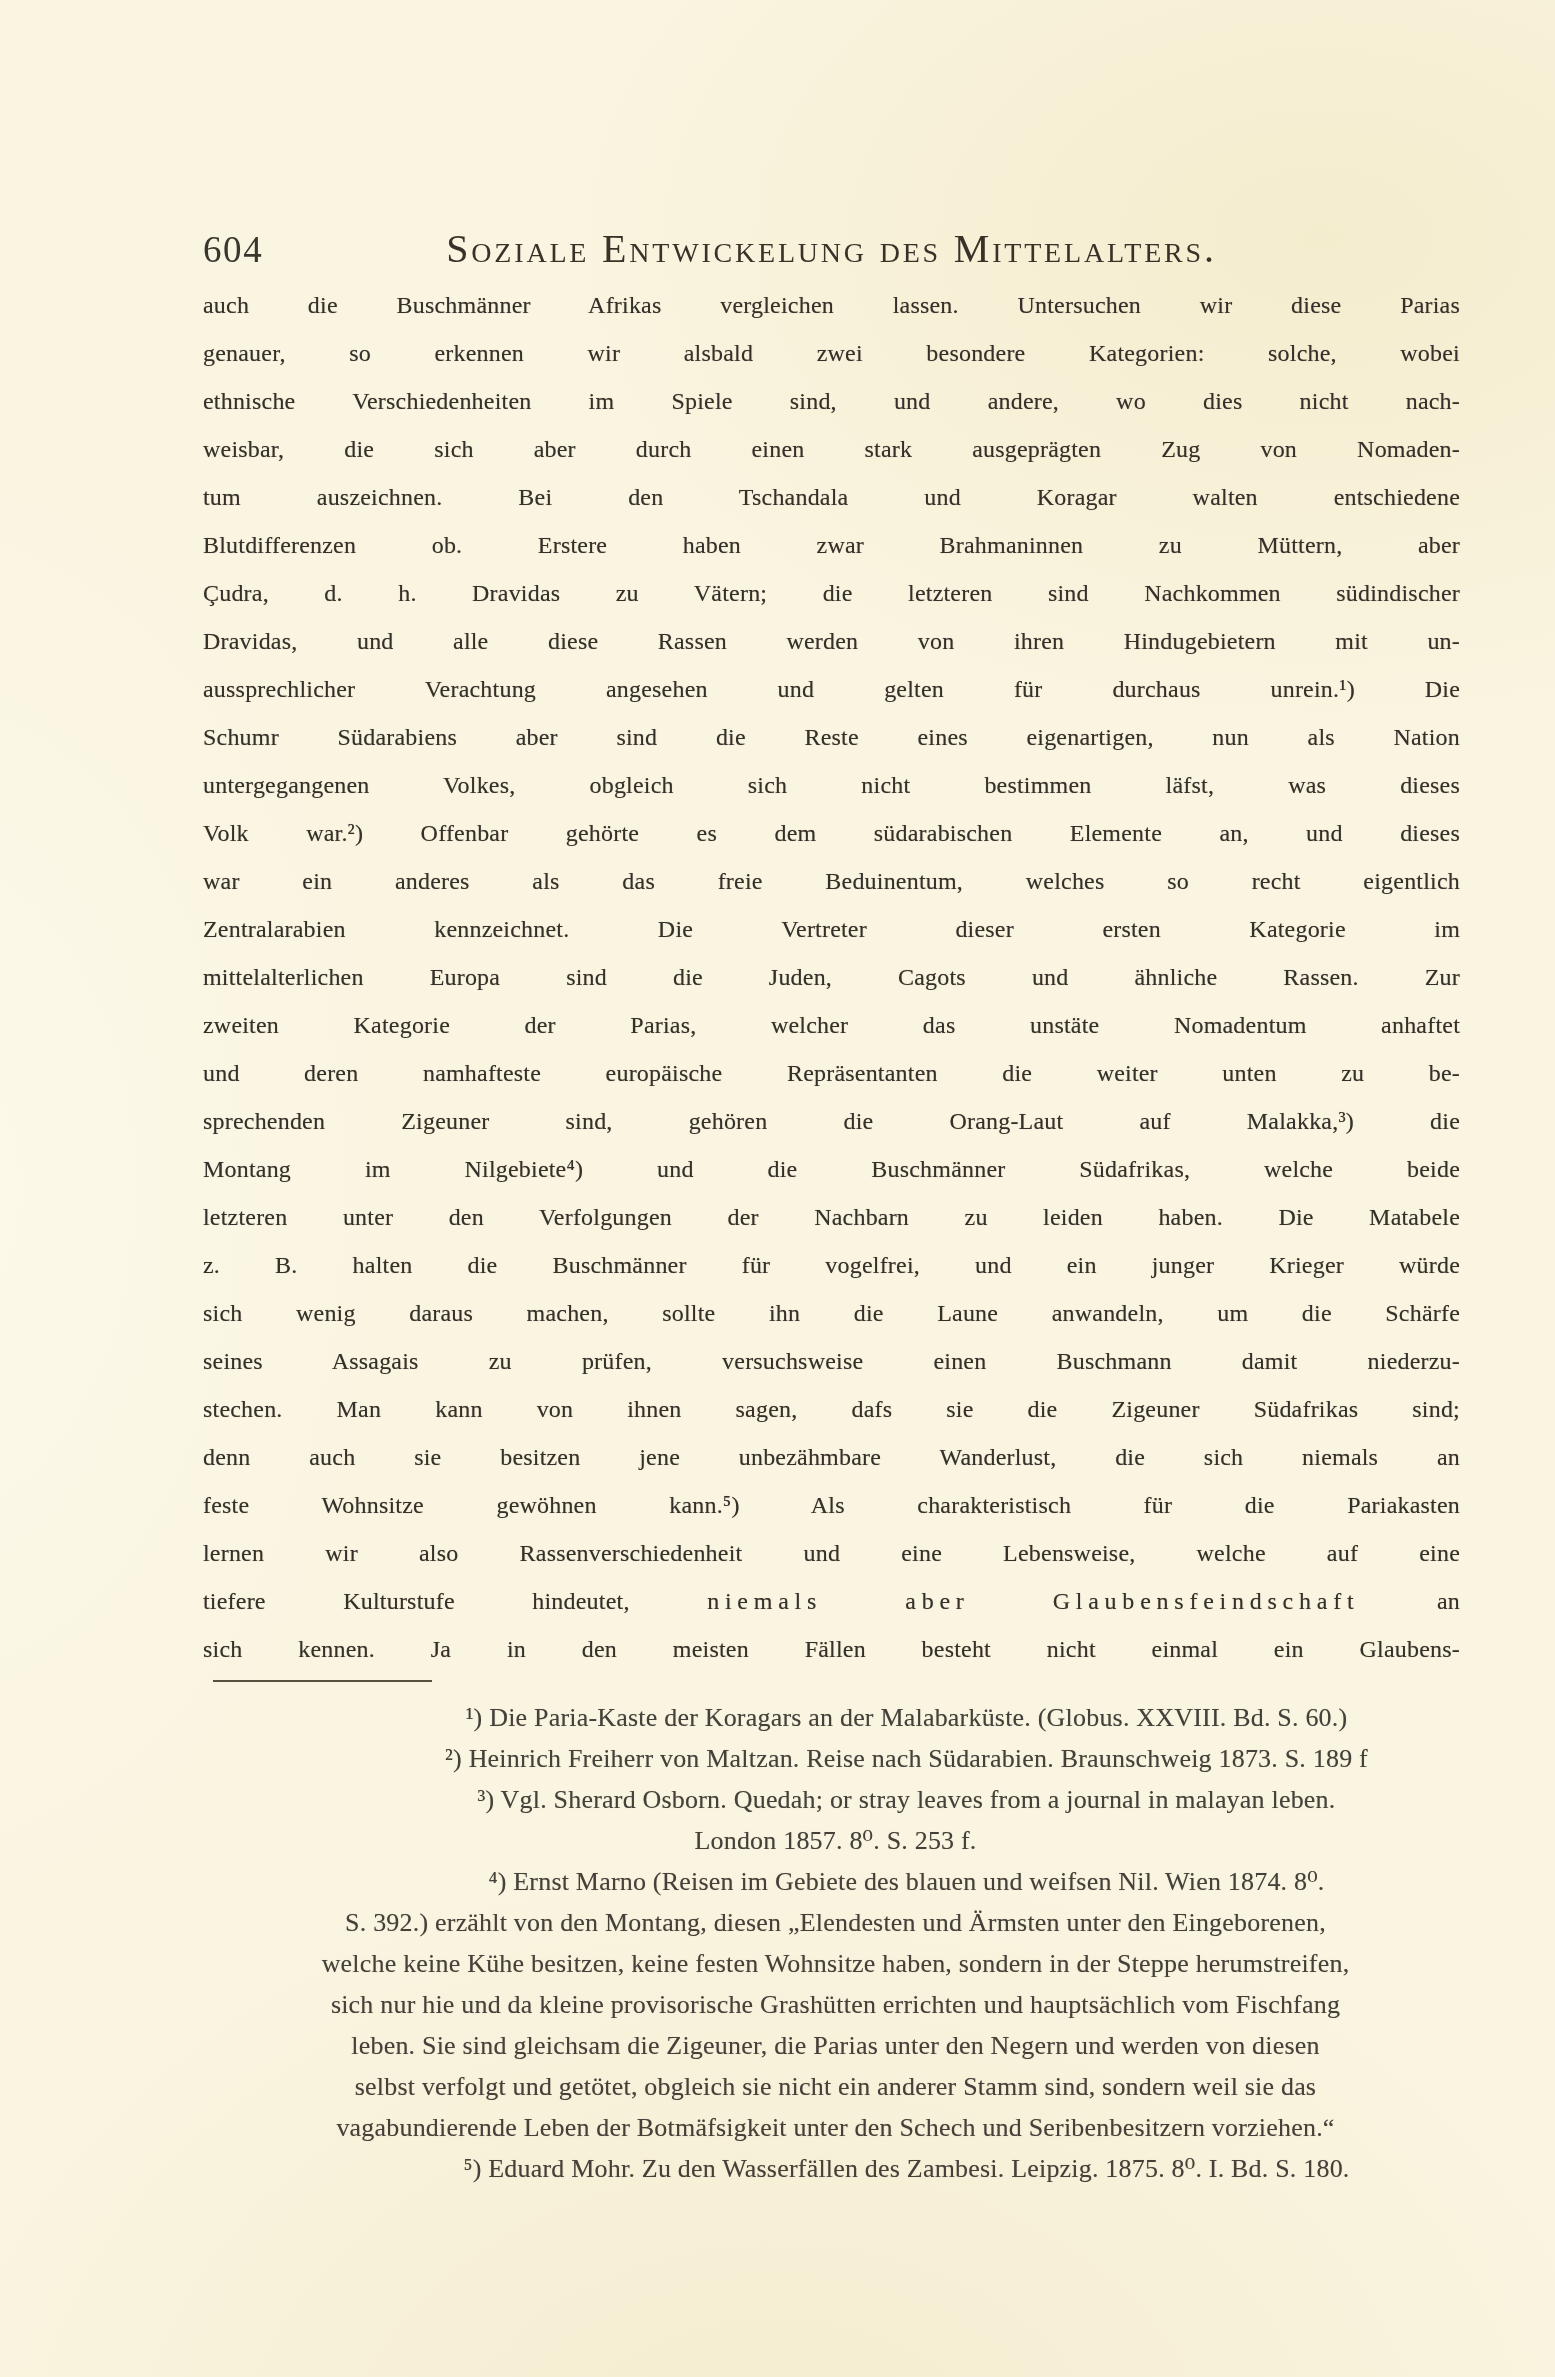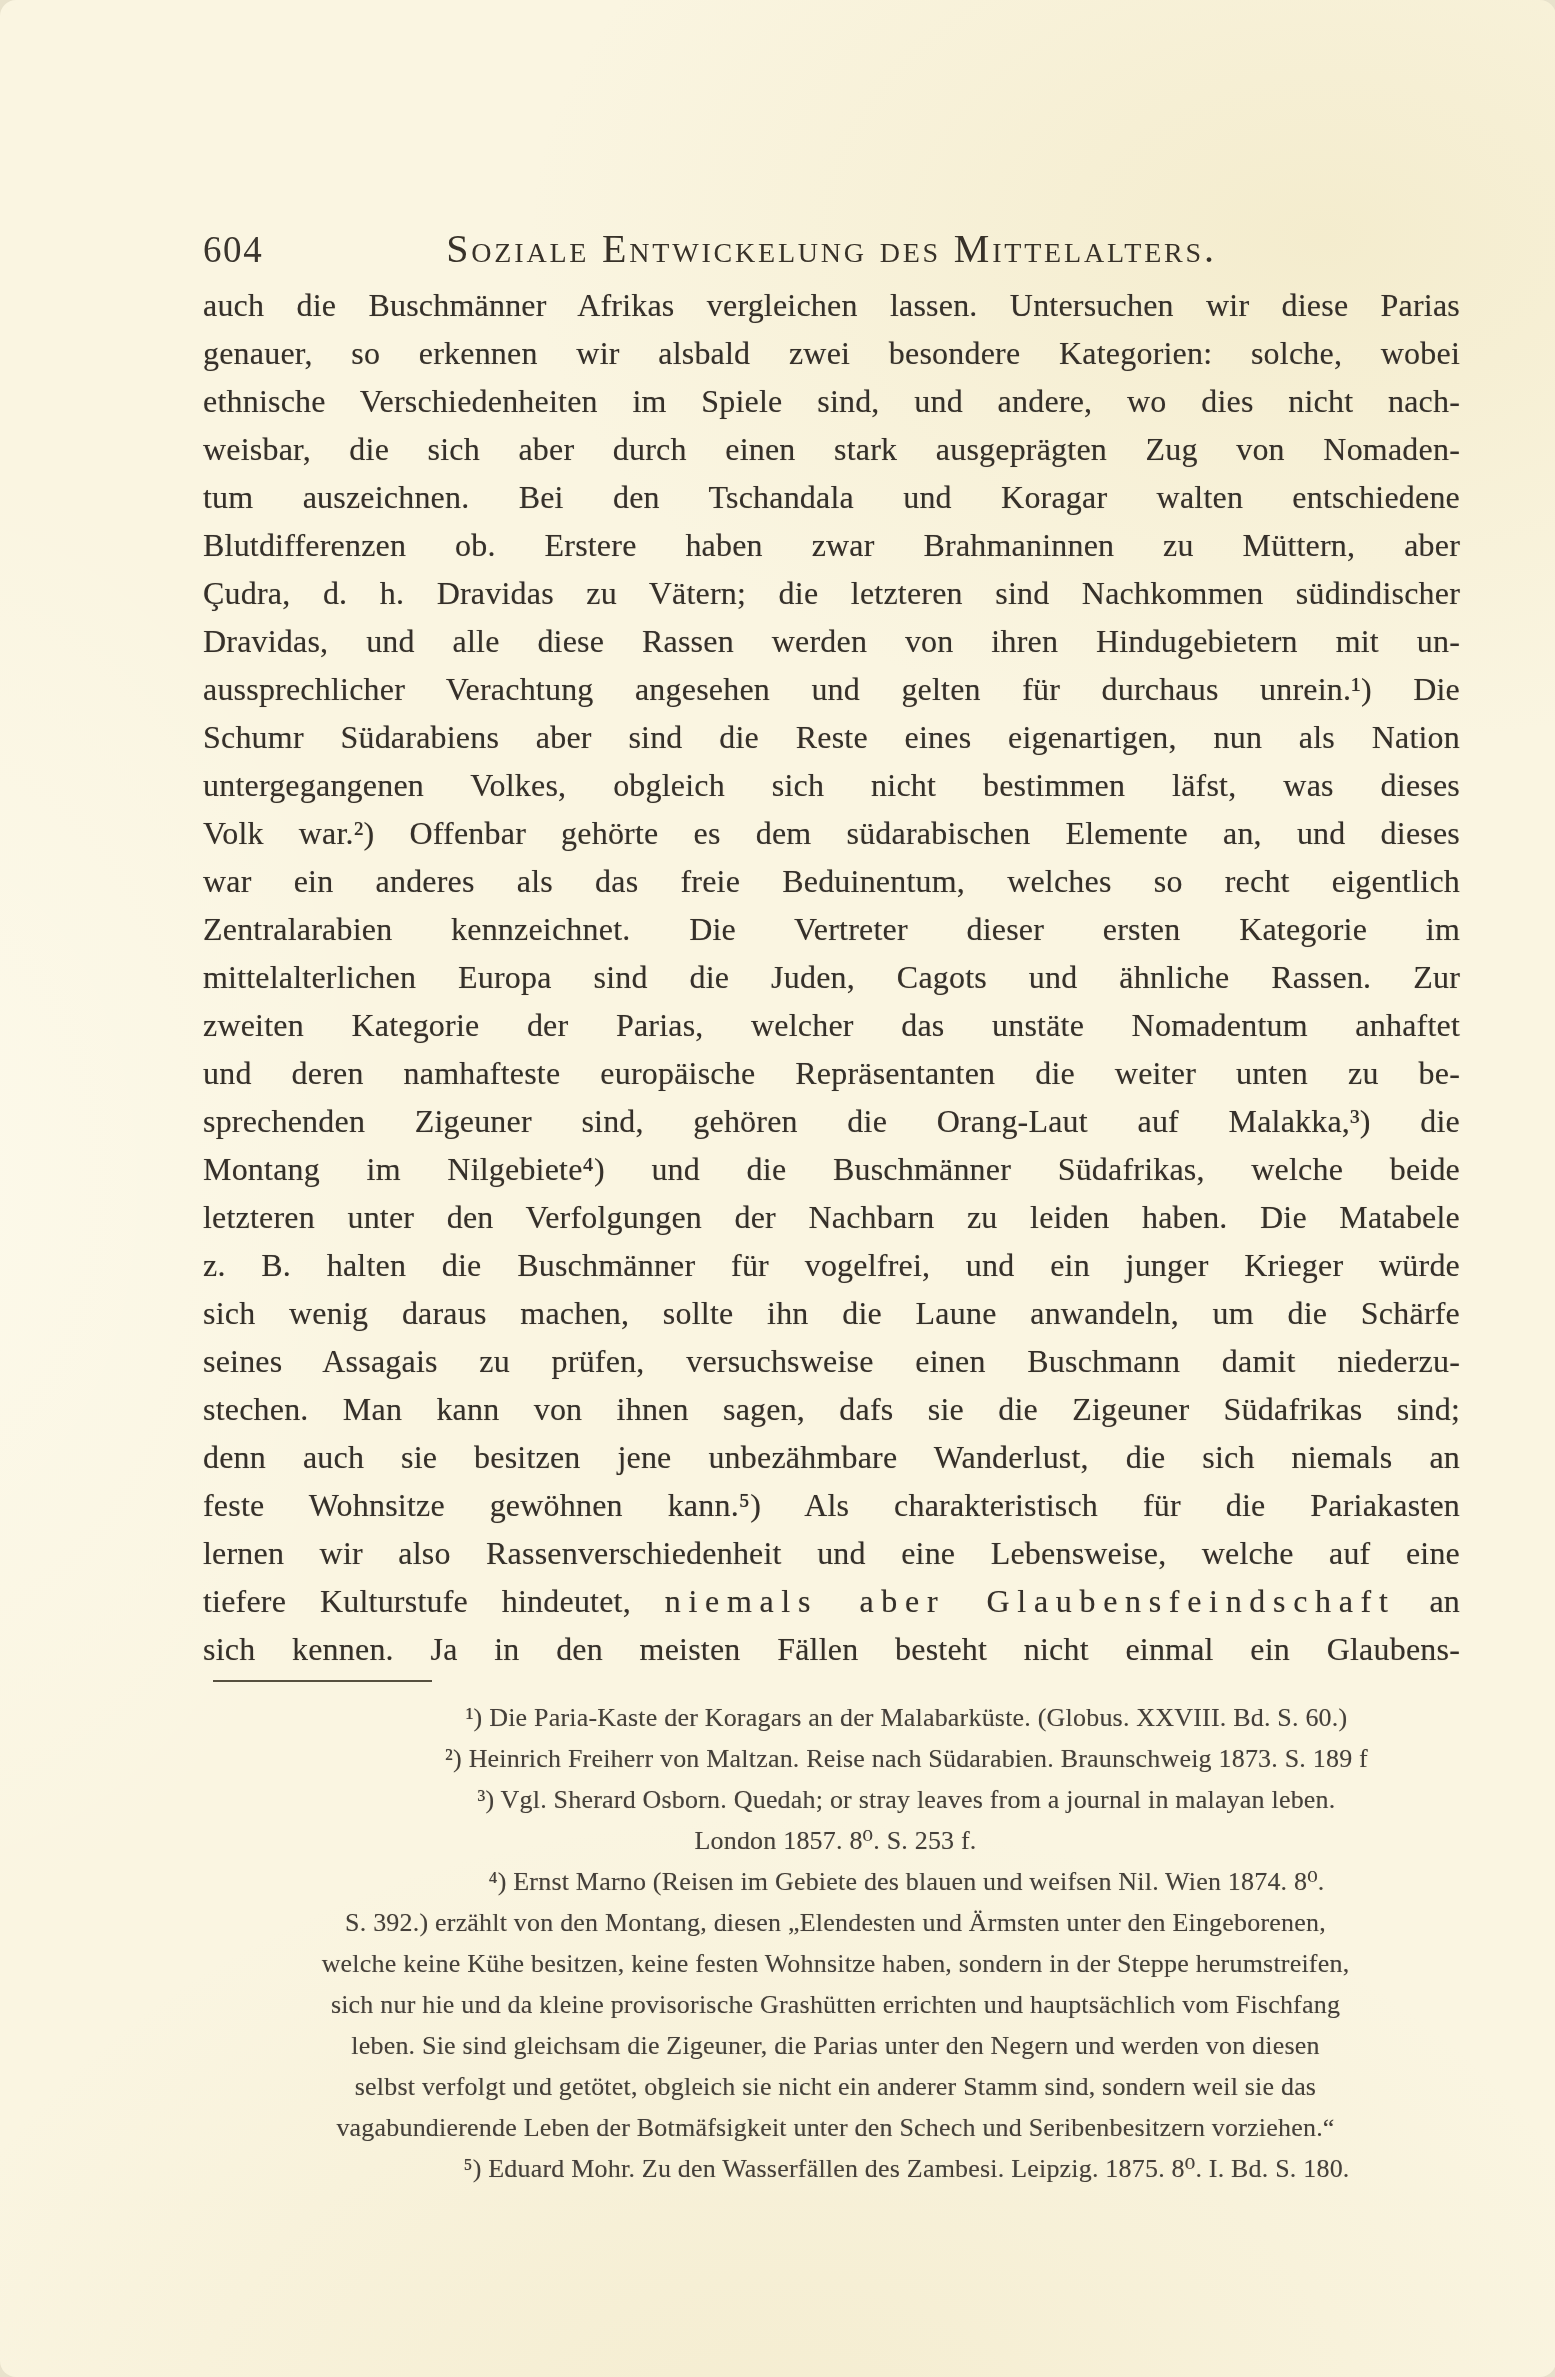--- a/index.html
+++ b/index.html
@@ -12,21 +12,20 @@
     width: 1556px;
     height: 2377px;
     margin: 0 auto;
     overflow: hidden;
     background:
       radial-gradient(ellipse 1136px 730px at 85% 10%, rgba(233,220,170,0.35), rgba(0,0,0,0) 70%),
       radial-gradient(ellipse 1298px 973px at 50% 105%, rgba(230,216,166,0.30), rgba(0,0,0,0) 70%),
       radial-gradient(ellipse 730px 1136px at -5% 50%, rgba(255,253,242,0.55), rgba(0,0,0,0) 65%),
       #faf5e1;
     color: #35302a;
-    border-radius: 16px;
   }
   .header {
     position: absolute;
     left: 203px;
     top: 225px;
     width: 1257px;
     height: 52px;
   }
   .pagenum {
     position: absolute;
@@ -50,21 +49,21 @@
   }
   .body {
     position: absolute;
     left: 203px;
     top: 281px;
     width: 1257px;
   }
   .bline {
     height: 48px;
     line-height: 48px;
-    font-size: 32px;
+    font-size: 24px;
     letter-spacing: 0.2px;
     text-align: justify;
     text-align-last: justify;
     white-space: nowrap;
     text-shadow: 0 0 0.8px rgba(70,60,45,0.45);
   }
   .bline .spaced {
     letter-spacing: 0.24em;
   }
   .rule {

